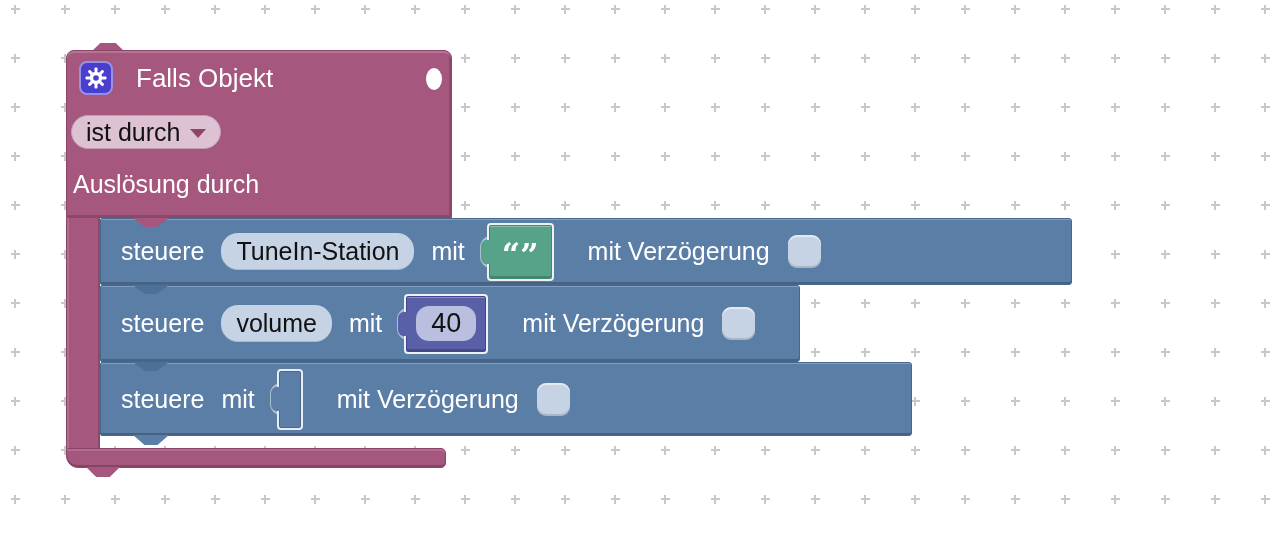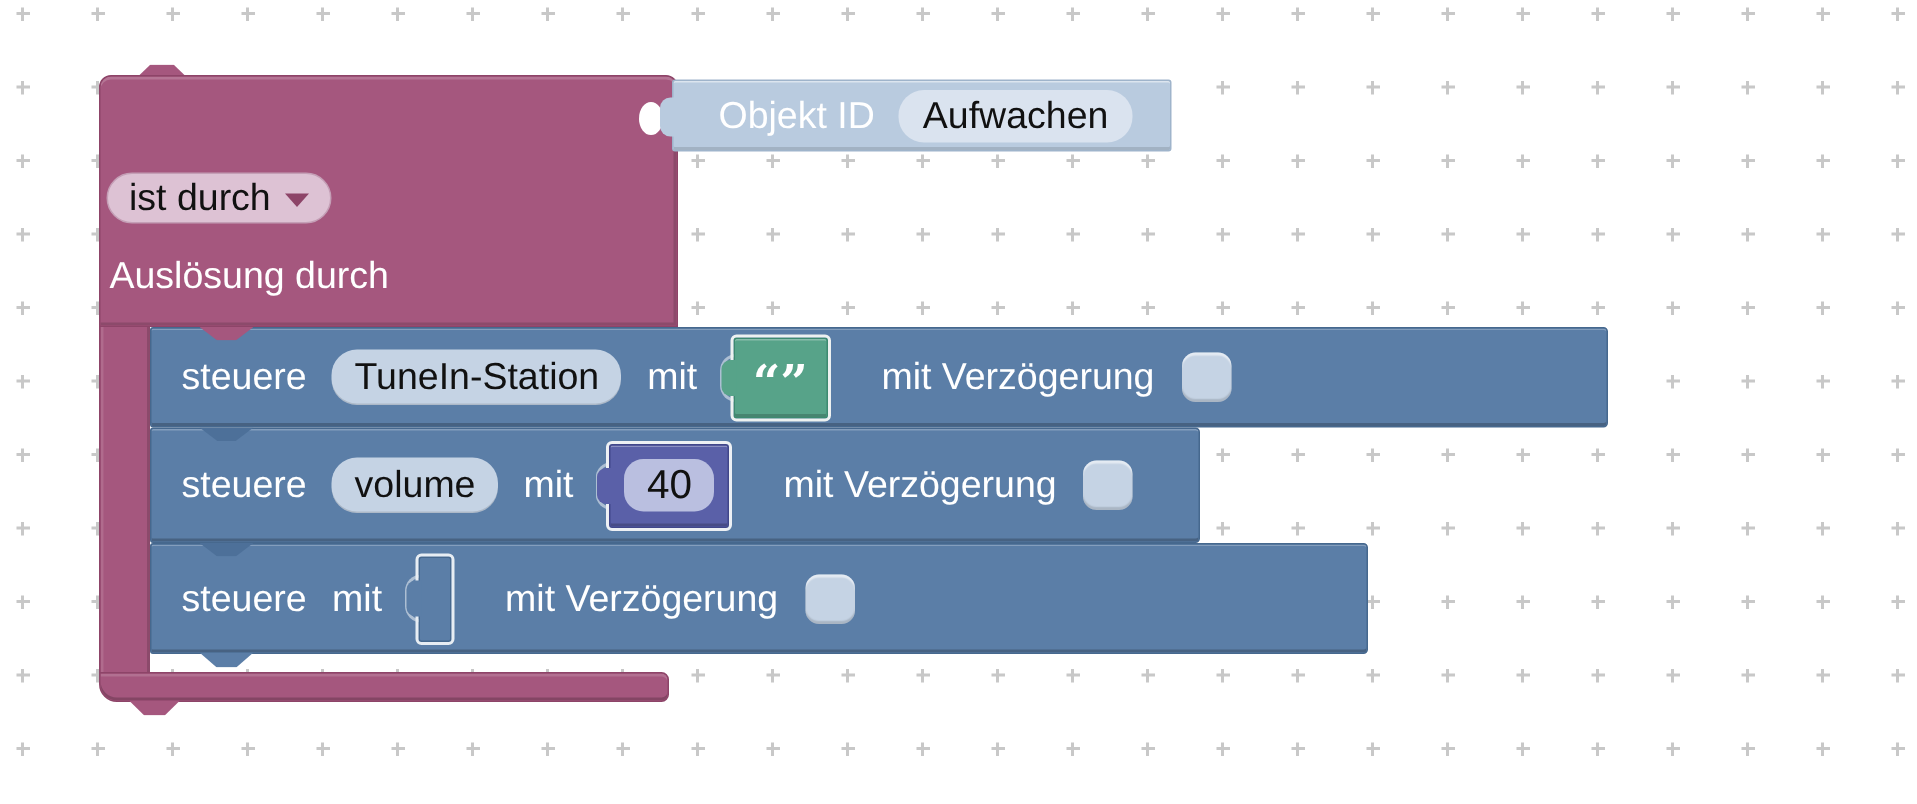--- a/index.html
+++ b/index.html
@@ -449,37 +449,52 @@
       <i class="cross" style="left: 1011px; top: 495px;"></i>
       <i class="cross" style="left: 1061px; top: 495px;"></i>
       <i class="cross" style="left: 1111px; top: 495px;"></i>
       <i class="cross" style="left: 1161px; top: 495px;"></i>
       <i class="cross" style="left: 1211px; top: 495px;"></i>
       <i class="cross" style="left: 1261px; top: 495px;"></i>
     </div>
 
   <div class="blk if-top-bump"></div>
   <div class="blk if-top">
+    <div class="if-header">
+      <div class="gear-btn">
+        <svg width="24" height="24" viewBox="0 0 24 24">
+          <g fill="#ffffff">
+            <rect x="10.5" y="1.5" width="3" height="5" rx="1"></rect>
+            <rect x="10.5" y="1.5" width="3" height="5" rx="1" transform="rotate(45 12 12)"></rect>
+            <rect x="10.5" y="1.5" width="3" height="5" rx="1" transform="rotate(90 12 12)"></rect>
+            <rect x="10.5" y="1.5" width="3" height="5" rx="1" transform="rotate(135 12 12)"></rect>
+            <rect x="10.5" y="1.5" width="3" height="5" rx="1" transform="rotate(180 12 12)"></rect>
+            <rect x="10.5" y="1.5" width="3" height="5" rx="1" transform="rotate(225 12 12)"></rect>
+            <rect x="10.5" y="1.5" width="3" height="5" rx="1" transform="rotate(270 12 12)"></rect>
+            <rect x="10.5" y="1.5" width="3" height="5" rx="1" transform="rotate(315 12 12)"></rect>
+            <circle cx="12" cy="12" r="6.2"></circle>
+          </g>
+          <circle cx="12" cy="12" r="2.8" fill="#4a3ecf"></circle>
+        </svg>
+      </div>
+      <span class="if-title">Falls Objekt</span>
+    </div>
     <div class="pink-dd dd-istwahr">
       <span>ist durch</span>
       <span class="arrow-dn"></span>
     </div>
     <div class="trigger-row">
       <span class="trigger-label">Auslösung durch</span>
     </div>
   </div>
   <div class="blk if-socket-cut"></div>
   <div class="blk if-spine"></div>
   <div class="blk if-bottom"></div>
   <div class="blk if-bottom-tab"></div>
 
-  <div class="blk objekt-block">
-    <span class="objekt-label">Objekt ID</span>
-    <span class="objekt-field">Aufwachen</span>
-  </div>
 
   <div class="blk cmd-row row1">
     <span class="dip dip-pink"></span>
     <span class="verb">steuere</span>
     <span class="item-field">TuneIn-Station</span>
     <span class="with">mit</span>
     <span class="socket-arc"></span>
     <div class="val-block str-block">
       <span class="tab-left"></span>
       <span class="quote">“</span>

